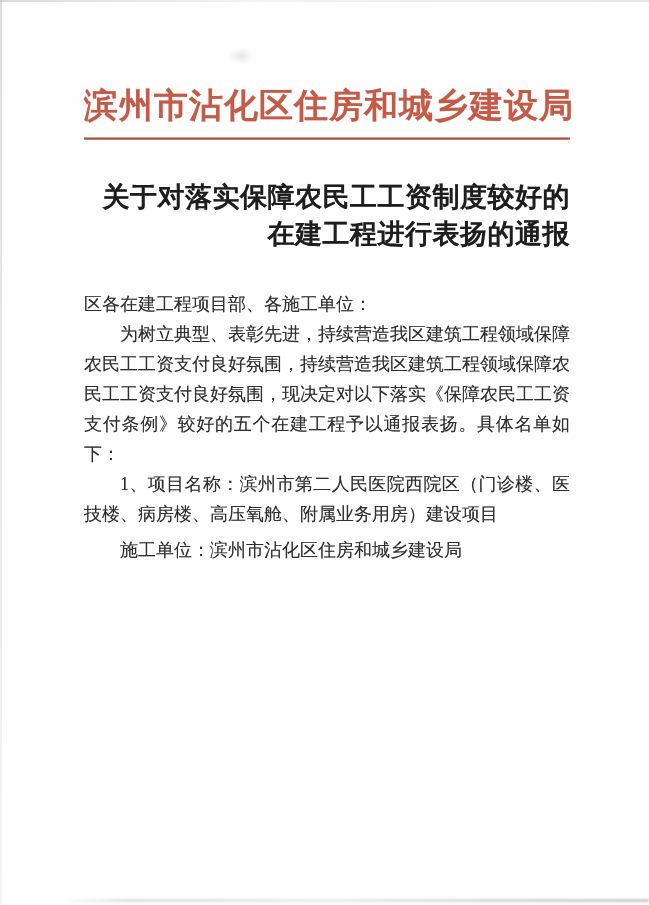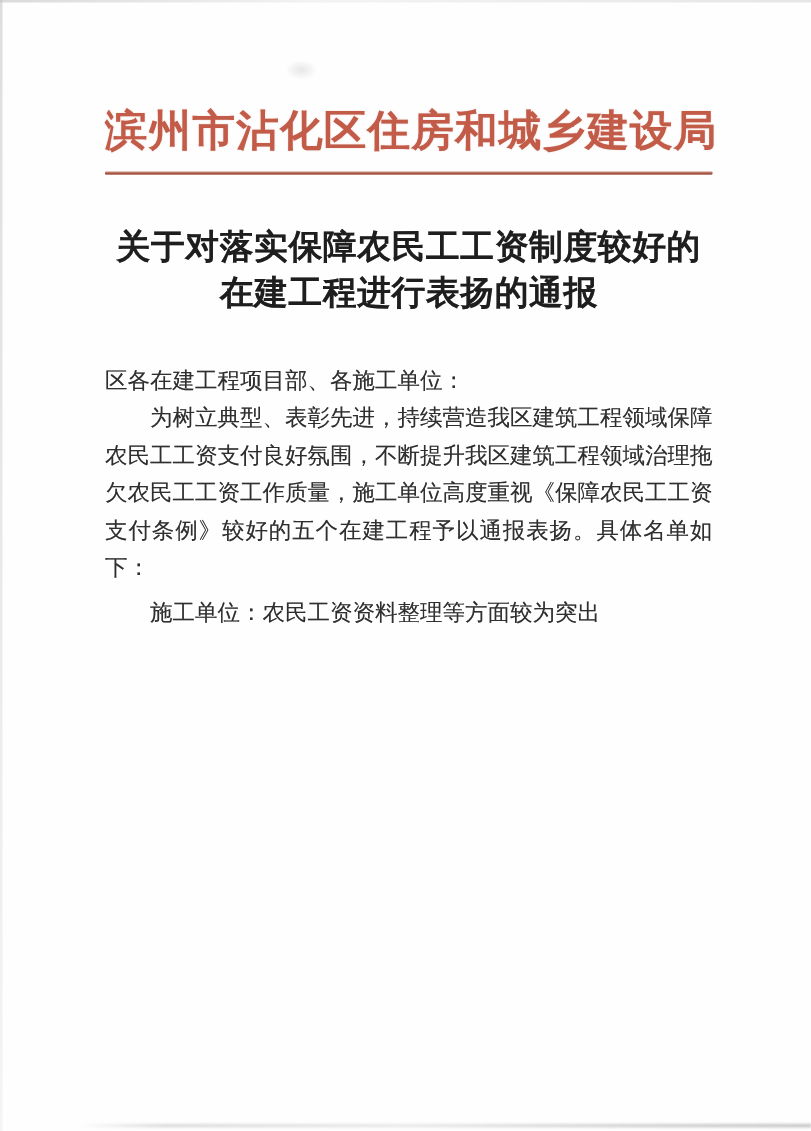--- a/index.html
+++ b/index.html
@@ -56,21 +56,21 @@
   .red-rule{
     margin-top:9px;
     height:3px;
     background:linear-gradient(to bottom, rgba(163,74,54,.35), var(--rule-red) 55%, rgba(163,74,54,.55));
     border-radius:1px;
   }
   
   .doc-title{
     margin:39px auto 0 auto;
     max-width:582px;
-    text-align:center;
+    text-align:right;
     font-size:27px;
     font-weight:bold;
     color:var(--title-ink);
     line-height:37px;
     letter-spacing:.5px;
     text-shadow:0 0 .5px rgba(0,0,0,.4);
   }
   
   .body-text{
     margin-top:36px;
@@ -98,18 +98,19 @@
   <div class="smudge-top"></div>
 
   <div class="agency">滨州市沾化区住房和城乡建设局</div>
 
   <div class="red-rule"></div>
 
   <div class="doc-title">关于对落实保障农民工工资制度较好的在建工程进行表扬的通报</div>
 
   <div class="body-text">
     <p class="no-indent">区各在建工程项目部、各施工单位：</p>
-    <p>为树立典型、表彰先进，持续营造我区建筑工程领域保障农民工工资支付良好氛围，不断提升我区建筑工程领域治理拖欠农民工工资工作质量，施工单位高度重视《保障农民工工资支付条例》较好的五个在建工程予以通报表扬。具体名单如下：</p>
-    <p class="gap-before">施工单位：农民工资资料整理等方面较为突出</p>
+    <p>为树立典型、表彰先进，持续营造我区建筑工程领域保障农民工工资支付良好氛围，持续营造我区建筑工程领域保障农民工工资支付良好氛围，现决定对以下落实《保障农民工工资支付条例》较好的五个在建工程予以通报表扬。具体名单如下：</p>
+    <p>1、项目名称：滨州市第二人民医院西院区（门诊楼、医技楼、病房楼、高压氧舱、附属业务用房）建设项目</p>
+    <p class="gap-before">施工单位：滨州市沾化区住房和城乡建设局</p>
   </div>
 
   <div class="shadow-bottom"></div>
 </div>
 
 </body></html>

